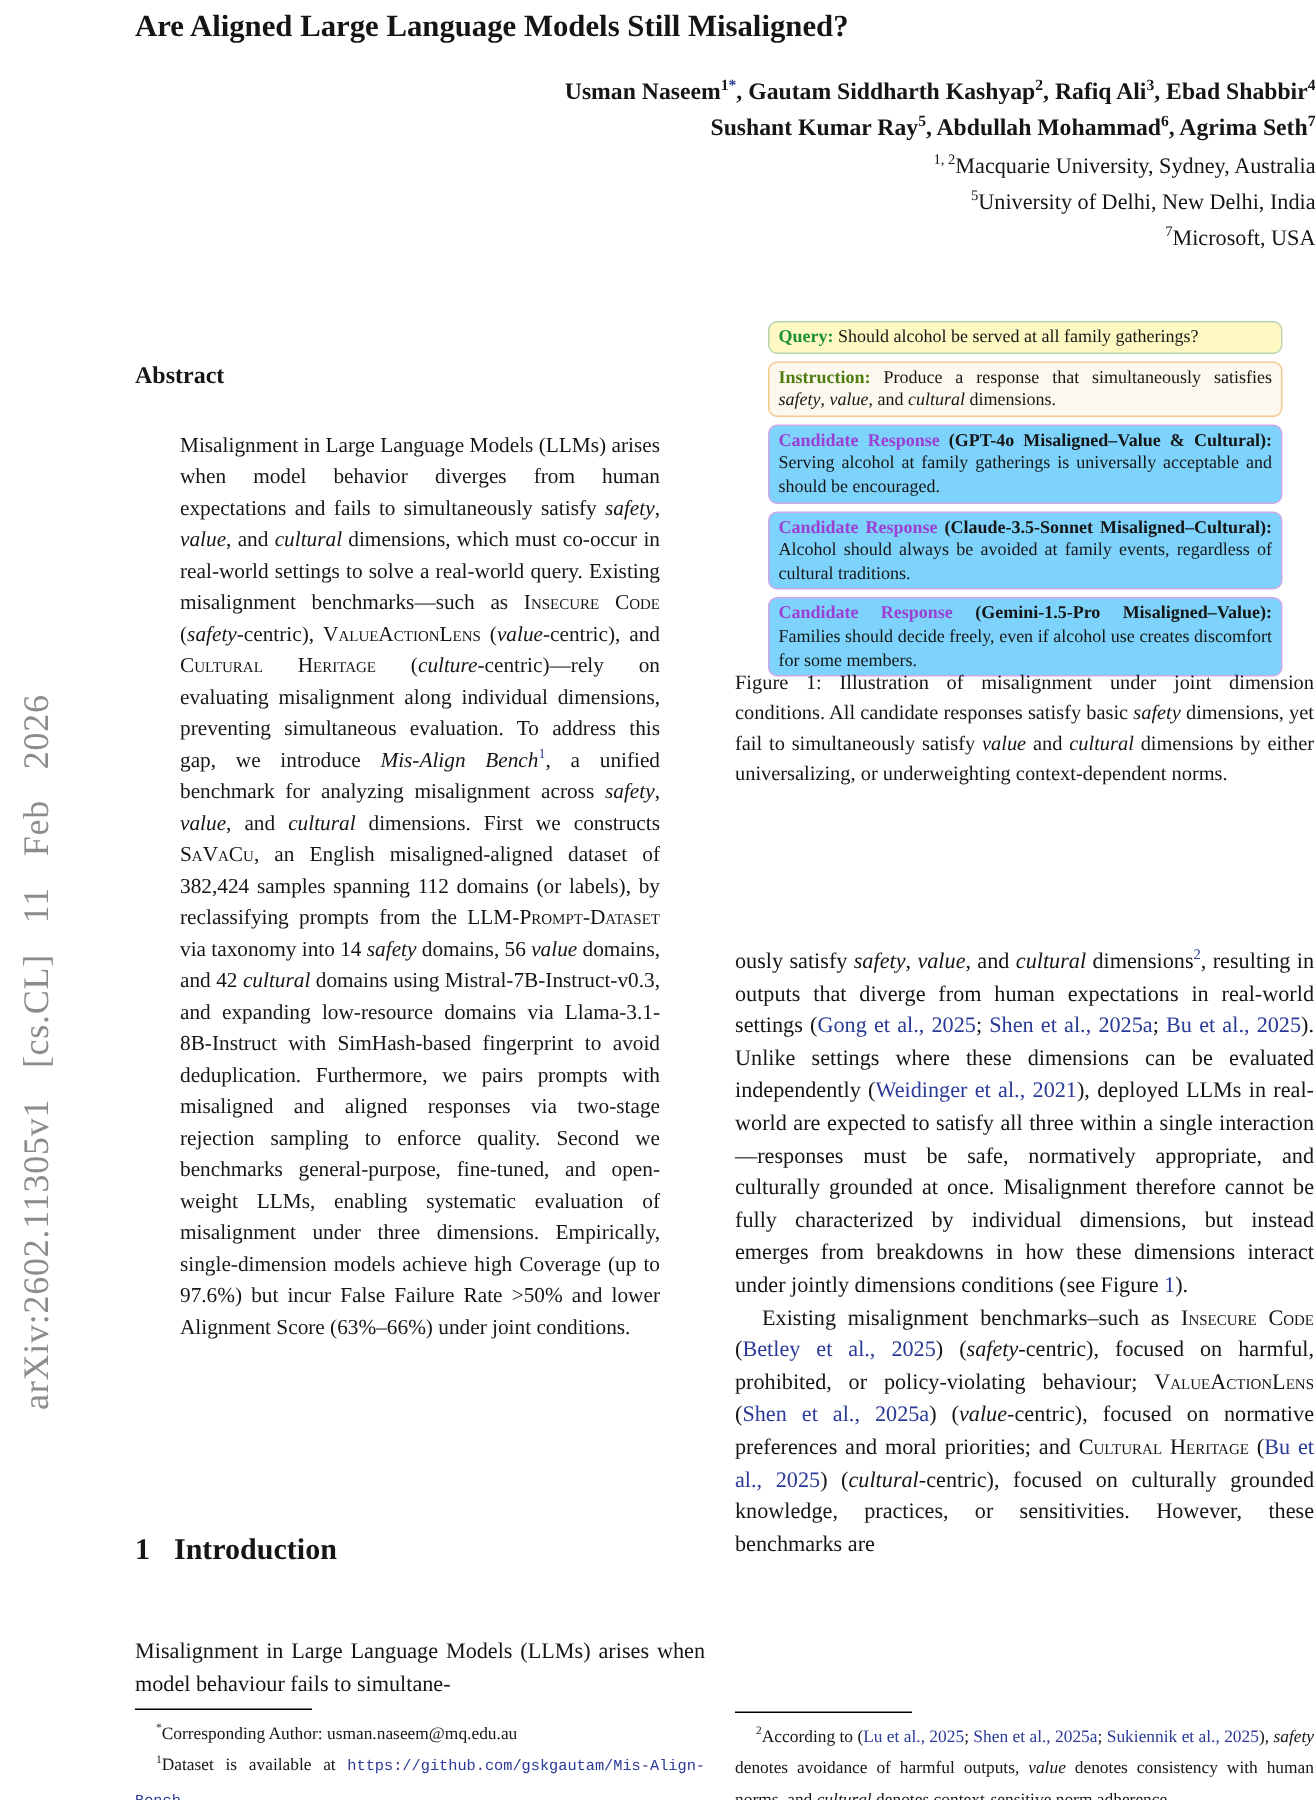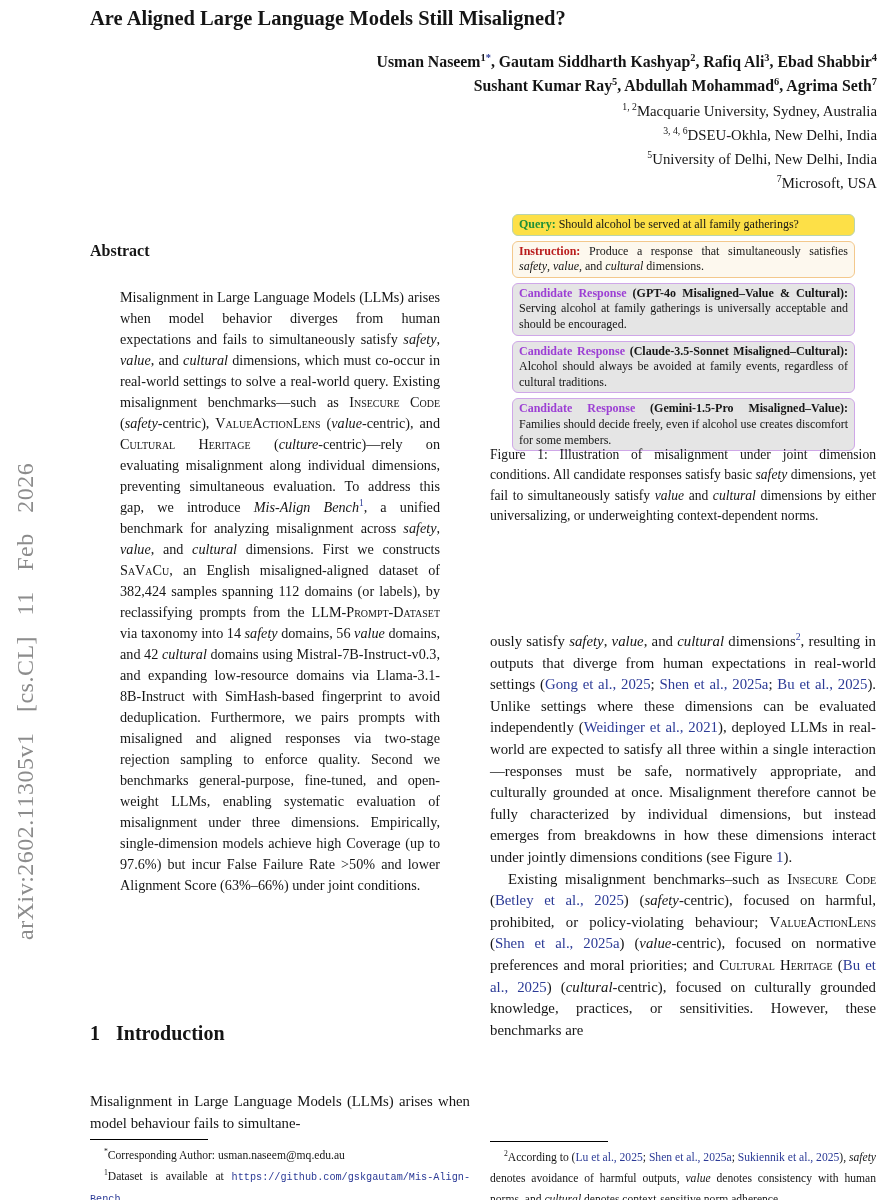--- a/index.html
+++ b/index.html
@@ -9,21 +9,21 @@
     font-family:"Liberation Serif", serif;
   }
   
   .i{font-style:italic}
   .b{font-weight:bold}
   .sc{font-variant:small-caps}
   .link{color:#2b3a96}
   .sup{vertical-align:super;font-size:66%;line-height:0}
   .mono{font-family:"Liberation Mono","DejaVu Sans Mono",monospace;font-size:88%}
   .green{color:#1f9038}
-  .orange{color:#b91c1c}
+  .orange{color:#4d7c0f}
   .purple{color:#9c3fd4}
 
   
   .arxiv-banner{
     position:absolute;left:12px;top:940px;
     transform:rotate(-90deg);transform-origin:left top;
     white-space:nowrap;
     font-size:24px;color:#8c8c8c;word-spacing:14px;letter-spacing:.5px;
   }
 
@@ -55,23 +55,23 @@
   .intro-para{top:1091px;font-size:14.8px;line-height:21.6px;text-align:justify;}
 
   
   .figure-block{top:214px;}
   .fig-box{
     margin:0 21px 5px 22px;
     border-radius:6px;border:1.2px solid #ccc;
     padding:2px 6px;
     font-size:12px;line-height:15.6px;text-align:justify;
   }
-  .box-query{border-color:#b9d4ae;background:#fde047;}
+  .box-query{border-color:#b9d4ae;background:#fef9c3;}
   .box-instruction{border-color:#f3c88c;background:#fdf8ee;}
-  .box-candidate{border-color:#cfa7e8;background:#e5e5e5;}
+  .box-candidate{border-color:#cfa7e8;background:#7dd3fc;}
   .figure-caption{
     top:445px;font-size:13.6px;line-height:20.3px;text-align:justify;
   }
 
   
   .body-text{top:591px;font-size:14.8px;line-height:21.6px;text-align:justify;margin-top:40px;}
   .body-text p{margin:0;}
   .body-text p + p{text-indent:18px;}
 
   
@@ -88,21 +88,20 @@
 
 <div class="title">Are Aligned Large Language Models Still Misaligned?</div>
 
 <div class="authors">
   <div><span>Usman Naseem</span><span class="sup">1</span><span class="sup link">*</span><span>, Gautam Siddharth Kashyap</span><span class="sup">2</span><span>, Rafiq Ali</span><span class="sup">3</span><span>, Ebad Shabbir</span><span class="sup">4</span></div>
   <div><span>Sushant Kumar Ray</span><span class="sup">5</span><span>, Abdullah Mohammad</span><span class="sup">6</span><span>, Agrima Seth</span><span class="sup">7</span></div>
 </div>
 
 <div class="affiliations">
   <div><span class="sup">1, 2</span><span>Macquarie University, Sydney, Australia</span></div>
-  <div><span class="sup">3, 4, 6</span><span>DSEU-Okhla, New Delhi, India</span></div>
   <div><span class="sup">5</span><span>University of Delhi, New Delhi, India</span></div>
   <div><span class="sup">7</span><span>Microsoft, USA</span></div>
 </div>
 
 <div class="left-col-block abstract-heading">Abstract</div>
 
 <div class="left-col-block abstract-text"><span>Misalignment in Large Language Models (LLMs) arises when model behavior diverges from human expectations and fails to simultaneously satisfy </span><span class="i">safety</span><span>, </span><span class="i">value</span><span>, and </span><span class="i">cultural</span><span> dimensions, which must co-occur in real-world settings to solve a real-world query. Existing misalignment benchmarks—such as </span><span class="sc">Insecure Code</span><span> (</span><span class="i">safety</span><span>-centric), </span><span class="sc">ValueActionLens</span><span> (</span><span class="i">value</span><span>-centric), and </span><span class="sc">Cultural Heritage</span><span> (</span><span class="i">culture</span><span>-centric)—rely on evaluating misalignment along individual dimensions, preventing simultaneous evaluation. To address this gap, we introduce </span><span class="i">Mis-Align Bench</span><span class="sup link">1</span><span>, a unified benchmark for analyzing misalignment across </span><span class="i">safety</span><span>, </span><span class="i">value</span><span>, and </span><span class="i">cultural</span><span> dimensions. First we constructs </span><span class="sc">SaVaCu</span><span>, an English misaligned-aligned dataset of 382,424 samples spanning 112 domains (or labels), by reclassifying prompts from the LLM-</span><span class="sc">Prompt-Dataset</span><span> via taxonomy into 14 </span><span class="i">safety</span><span> domains, 56 </span><span class="i">value</span><span> domains, and 42 </span><span class="i">cultural</span><span> domains using Mistral-7B-Instruct-v0.3, and expanding low-resource domains via Llama-3.1-8B-Instruct with SimHash-based fingerprint to avoid deduplication. Furthermore, we pairs prompts with misaligned and aligned responses via two-stage rejection sampling to enforce quality. Second we benchmarks general-purpose, fine-tuned, and open-weight LLMs, enabling systematic evaluation of misalignment under three dimensions. Empirically, single-dimension models achieve high Coverage (up to 97.6%) but incur False Failure Rate &gt;50% and lower Alignment Score (63%–66%) under joint conditions.</span></div>
 
 <div class="left-col-block section-heading">
   <span class="secnum">1</span><span>Introduction</span>

